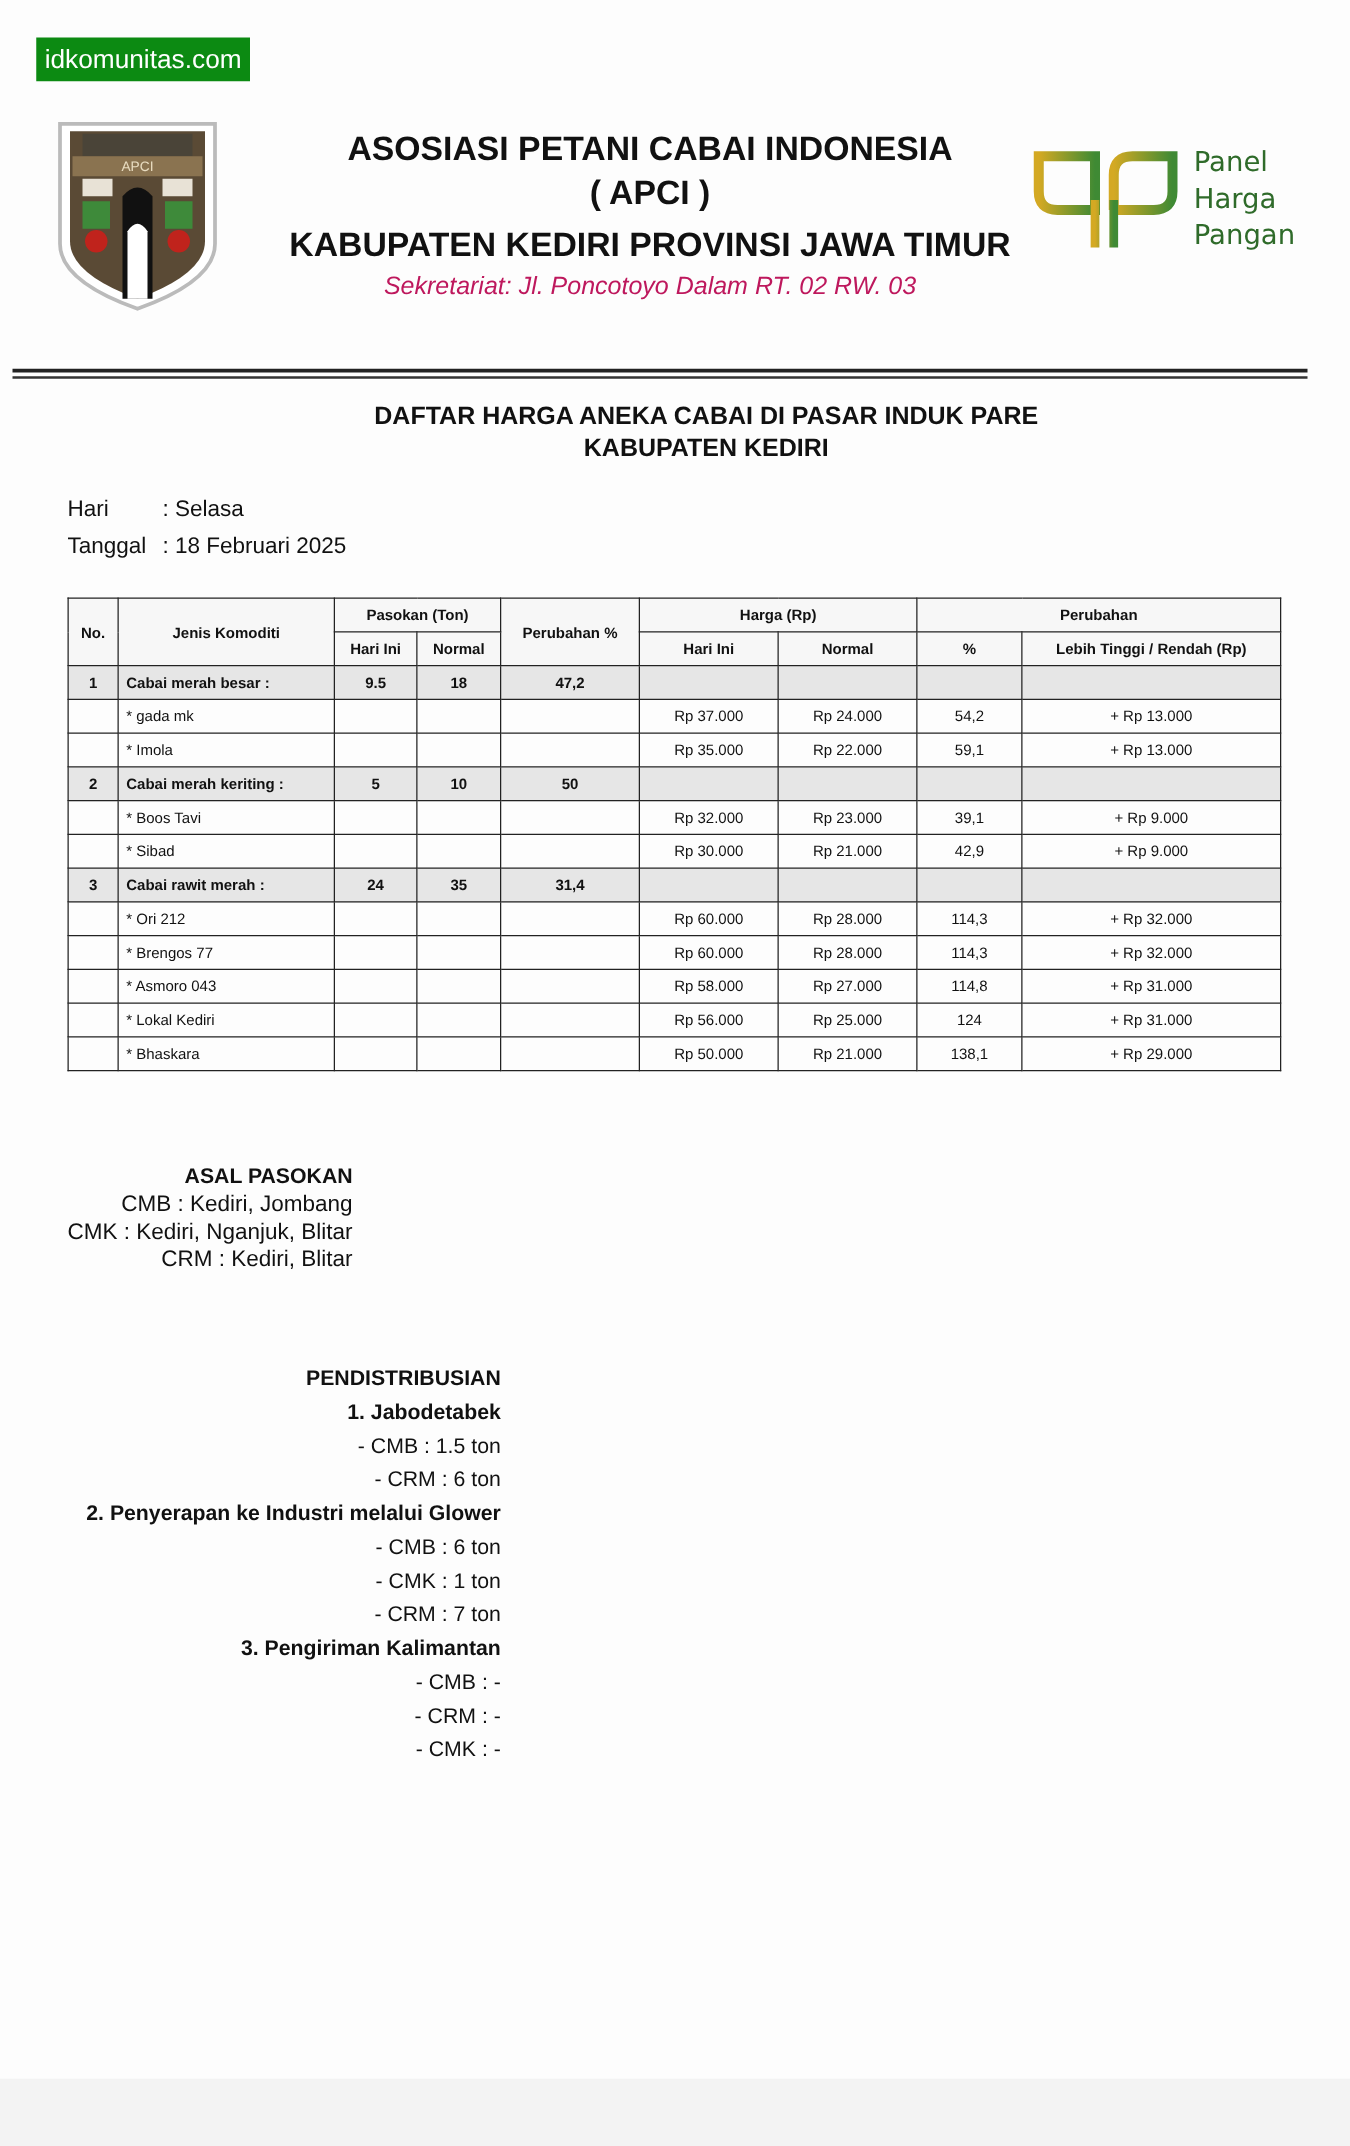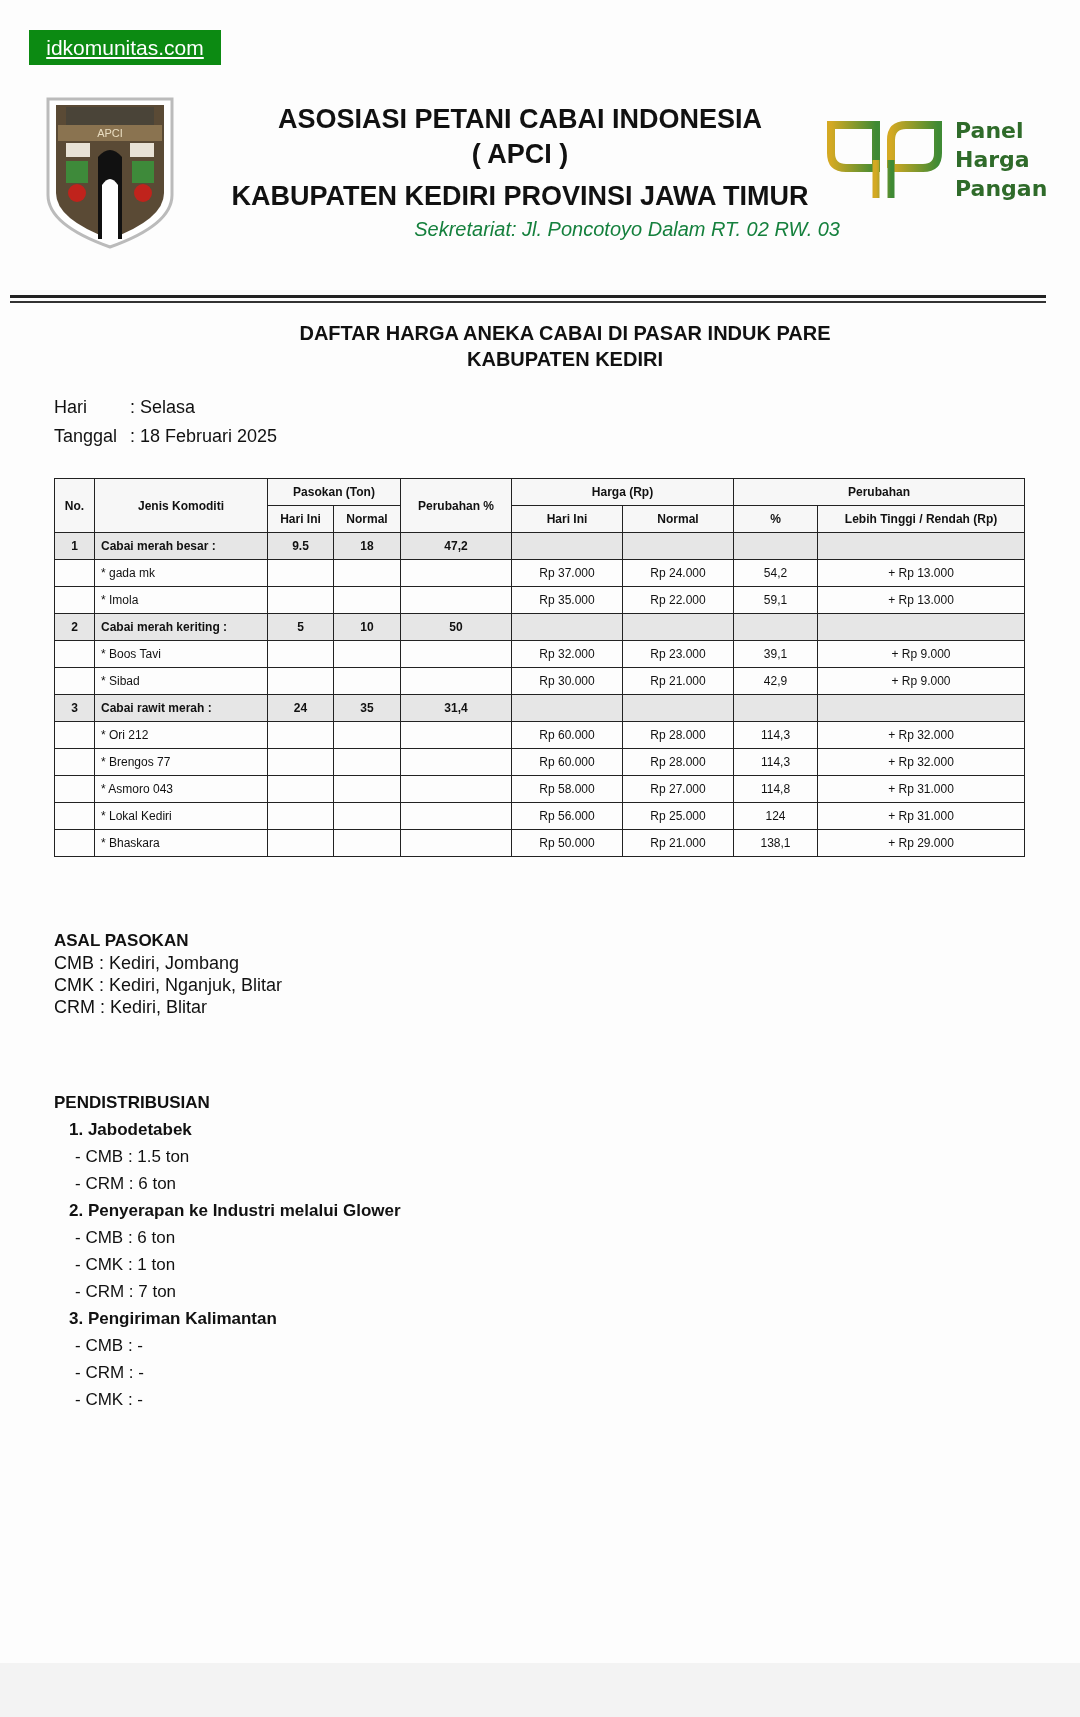--- a/index.html
+++ b/index.html
@@ -1,43 +1,43 @@
 <!DOCTYPE html>
 <html><head>
 <meta charset="utf-8">
 <style>
   html, body { margin: 0; padding: 0; }
   body { width: 1080px; height: 1717px; background: #f3f3f3; position: relative; overflow: hidden; font-family: "Liberation Sans", sans-serif; color: #111; }
   .page { position: absolute; left: 0; top: 0; width: 1080px; height: 1663px; background: #fdfdfd; }
-  .watermark { position: absolute; left: 29px; top: 30px; width: 192px; height: 35px; background: #0c8a12; color: #fff; font-size: 21px; line-height: 35px; text-align: center; text-decoration: underline; }
+  .watermark { position: absolute; left: 29px; top: 30px; width: 171px; height: 35px; background: #0c8a12; color: #fff; font-size: 21px; line-height: 35px; text-align: center; }
   .apci-logo { position: absolute; left: 44px; top: 95px; width: 132px; height: 155px; }
   .ph-logo { position: absolute; left: 826px; top: 120px; width: 120px; height: 85px; }
-  .ph-text { position: absolute; left: 955px; top: 116px; font-family: "DejaVu Sans", sans-serif; font-weight: bold; color: #2f6b2a; font-size: 22px; line-height: 29px; }
+  .ph-text { position: absolute; left: 955px; top: 116px; font-family: "DejaVu Sans", sans-serif; font-weight: normal; color: #2f6b2a; font-size: 22px; line-height: 29px; }
   .hdr { position: absolute; left: 200px; width: 640px; text-align: center; font-weight: bold; }
   .hdr1 { top: 104px; font-size: 27px; }
   .hdr2 { top: 139px; font-size: 27px; }
   .hdr3 { top: 181px; font-size: 27px; left: 180px; width: 680px; }
-  .addr { position: absolute; left: 200px; width: 640px; text-align: right; font-style: italic; font-size: 20px; color: #15803d; }
+  .addr { position: absolute; left: 200px; width: 640px; text-align: center; font-style: italic; font-size: 20px; color: #be185d; }
   .addr1 { top: 218px; }
   .addr2 { top: 245px; }
   .rule1 { position: absolute; left: 10px; width: 1036px; top: 295px; height: 3px; background: #222; }
   .rule2 { position: absolute; left: 10px; width: 1036px; top: 301px; height: 2px; background: #333; }
   .title { position: absolute; left: 0; width: 1130px; text-align: center; font-weight: bold; font-size: 20px; }
   .t1 { top: 322px; }
   .t2 { top: 348px; }
   .meta { position: absolute; left: 54px; font-size: 18px; }
   .meta .lbl { display: inline-block; width: 76px; }
   .m1 { top: 397px; }
   .m2 { top: 426px; }
   table.price { position: absolute; left: 54px; top: 478px; width: 970px; border-collapse: collapse; font-size: 12px; table-layout: fixed; }
   table.price td, table.price th { border: 1.6px solid #222; height: 26px; padding: 0 6px; text-align: center; }
   table.price th { font-weight: bold; background: #f7f7f7; font-size: 12px; }
   table.price tr.grp td { background: #e6e6e6; font-weight: bold; }
   table.price td.name { text-align: left; }
-  .sec { position: absolute; left: 54px; font-size: 18px; line-height: 22px; }
+  .sec { position: absolute; left: 54px; font-size: 18px; line-height: 22px; text-align: right; }
   .sec h4 { margin: 0; font-size: 17px; font-weight: bold; }
   .asal { top: 930px; }
   .dist { top: 1092px; }
   .dist .item { margin-left: 15px; font-weight: bold; font-size: 17px; margin-top: 5px; }
   .dist .sub { margin-left: 21px; margin-top: 5px; font-size: 17px; }
 </style>
 </head>
 <body>
 
 <div class="page">

